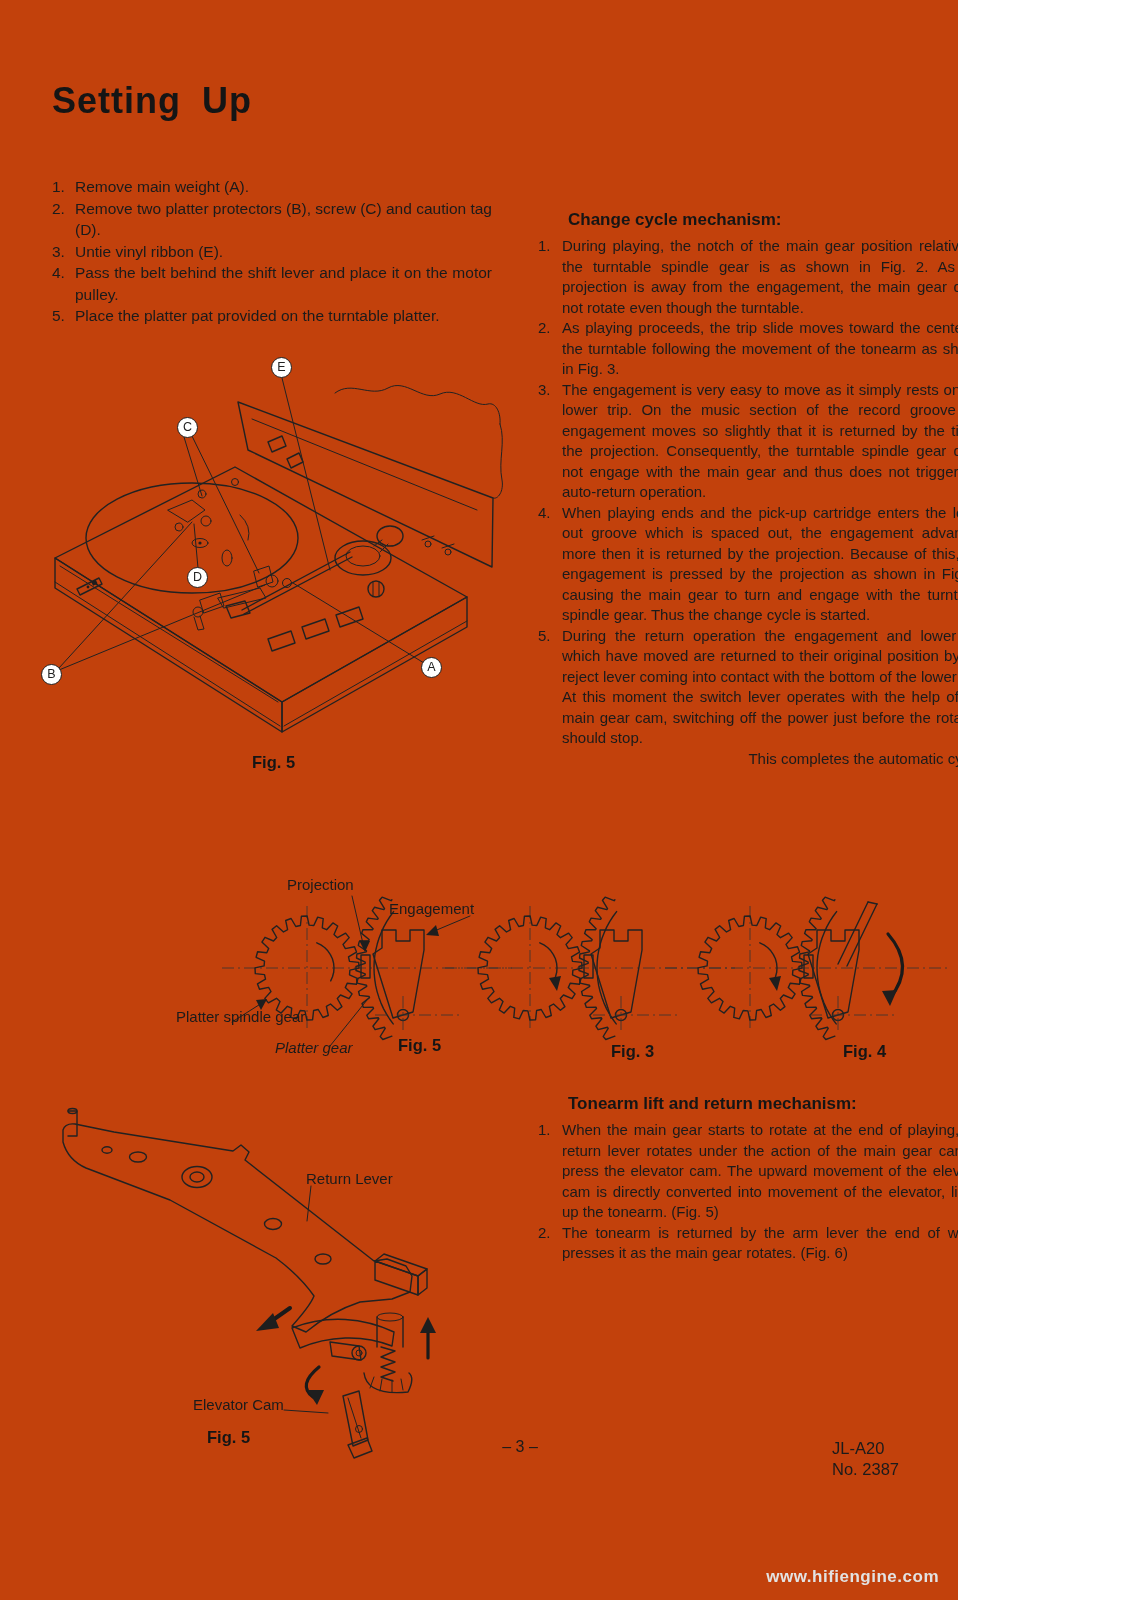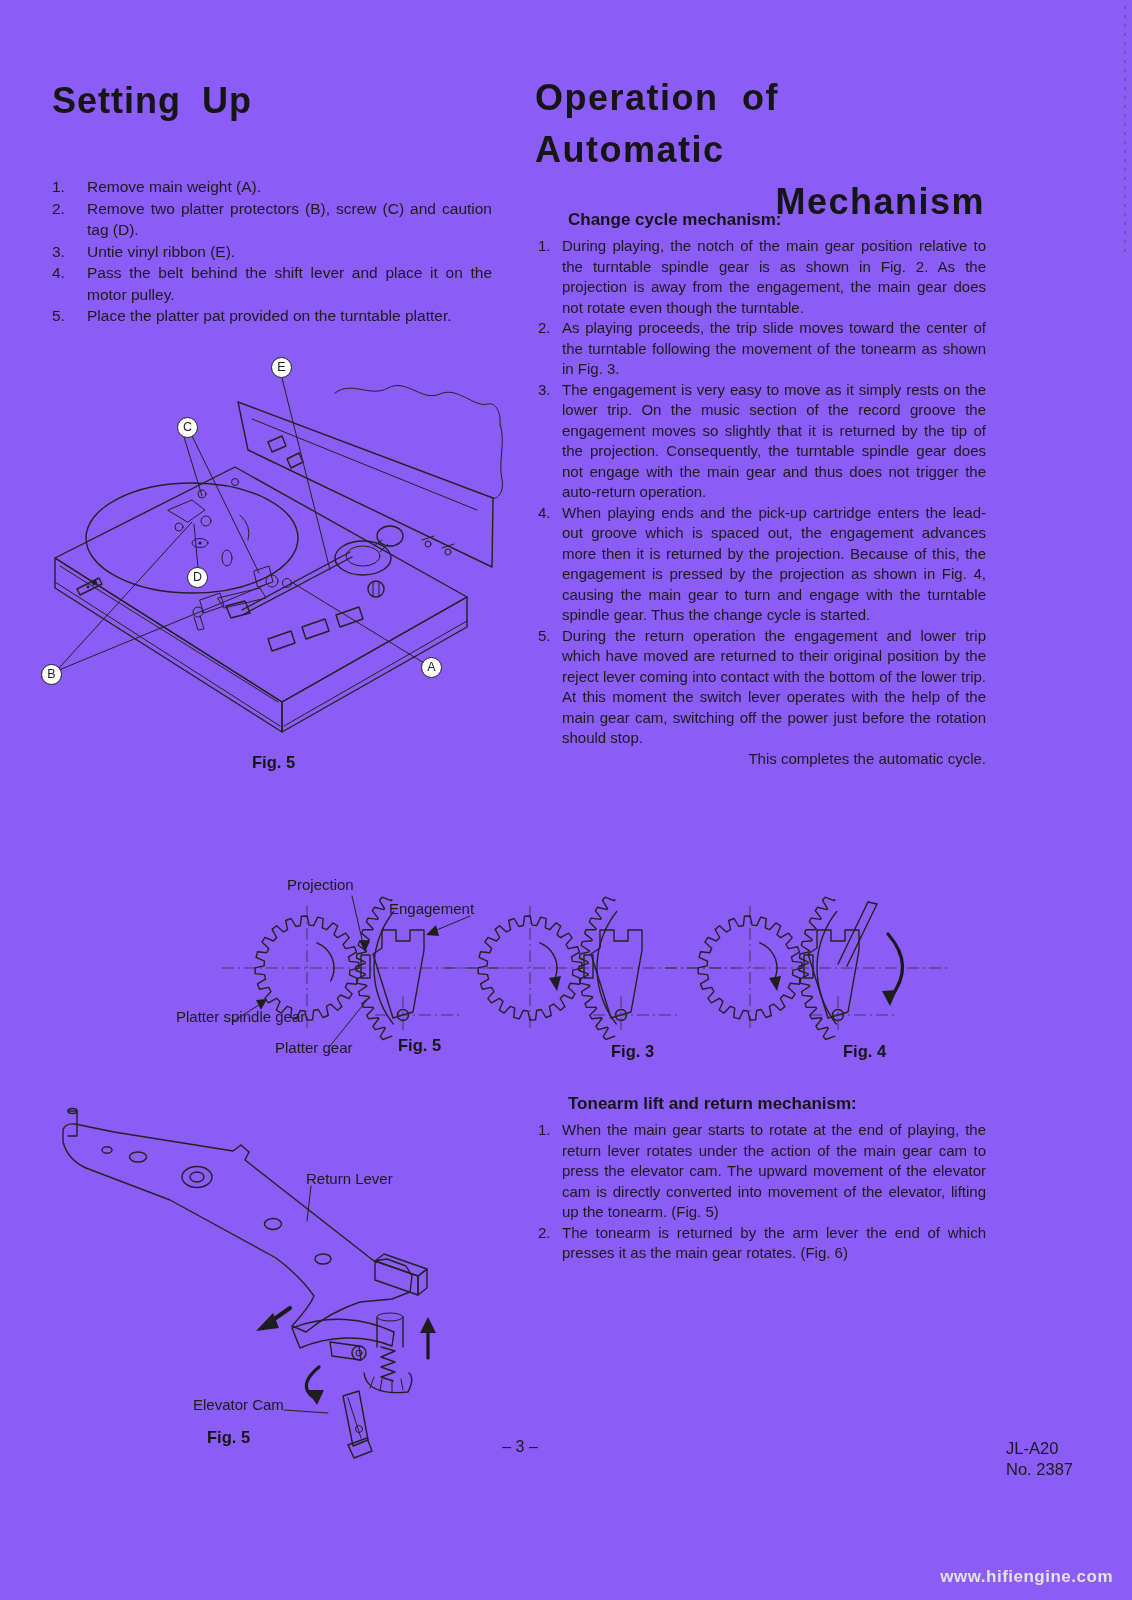--- a/index.html
+++ b/index.html
@@ -1,30 +1,30 @@
 <!DOCTYPE html>
 <html><head>
 <meta charset="utf-8">
 <style>
   html,body{margin:0;padding:0;background:#ffffff;}
-  #page{position:relative;width:1132px;height:1600px;background:#8b5cf6;overflow:hidden;
+  #page{position:relative;width:958px;height:1600px;background:#c2410c;overflow:hidden;
         font-family:"Liberation Sans",sans-serif;color:#1b1b1b;}
   
   .h-main{position:absolute;font-weight:bold;font-size:36px;letter-spacing:1px;word-spacing:10px;color:#151515;}
   .h-right{position:absolute;left:535px;top:72px;width:450px;font-weight:bold;font-size:36px;
            letter-spacing:1.5px;word-spacing:12px;line-height:52px;color:#151515;}
   .h-right .l2{text-align:right;}
   .subhead{position:absolute;font-weight:bold;font-size:17px;color:#151515;margin-left:28px;}
   
   .col-list{position:absolute;}
   .li{display:flex;}
   .li .num{flex:none;width:24px;font-size:15px;line-height:20.5px;}
   .li .txt{flex:1;font-size:15px;line-height:20.5px;text-align:justify;}
   #setup-list .num{width:23px;font-size:15.5px;line-height:21.5px;}
-  #setup-list .txt{font-size:15.5px;line-height:21.5px;margin-left:12px;}
+  #setup-list .txt{font-size:15.5px;line-height:21.5px;}
   
   .figcap{position:absolute;font-weight:bold;font-size:16.5px;color:#151515;}
   .figlabel{position:absolute;font-size:15px;color:#1b1b1b;white-space:nowrap;}
   .callout{position:absolute;width:21px;height:21px;border:1.4px solid #222;border-radius:50%;
            text-align:center;line-height:19px;font-size:12.5px;color:#222;box-sizing:border-box;background:#fff;}
   
   .ln{fill:none;stroke:#222;stroke-width:1.4;stroke-linejoin:round;stroke-linecap:round;}
   .tn{fill:none;stroke:#222;stroke-width:1;stroke-linejoin:round;stroke-linecap:round;}
   .cl{fill:none;stroke:#333;stroke-width:.8;stroke-dasharray:12 4 2 4;}
   .fill{fill:#1e1e1e;stroke:none;}
@@ -66,24 +66,20 @@
     <div class="li">
         <span class="num">4.</span>
         <div class="txt">Pass the belt behind the shift lever and place it on the motor pulley.</div>
       </div>
     <div class="li">
         <span class="num">5.</span>
         <div class="txt">Place the platter pat provided on the turntable platter.</div>
       </div>
   </div>
 
-  <div class="h-right">
-    <div class="l1">Operation of Automatic</div>
-    <div class="l2">Mechanism</div>
-  </div>
 
   <div class="subhead" style="left:540px;top:210px;">Change cycle mechanism:</div>
 
   <div class="col-list" style="left:538px;top:236px;width:448px;">
     <div class="li">
         <span class="num">1.</span>
         <div class="txt">During playing, the notch of the main gear position relative to the turntable spindle gear is as shown in Fig. 2.  As the projection is away from the engagement, the main gear does not rotate even though the turntable.</div>
       </div>
     <div class="li">
         <span class="num">2.</span>
@@ -252,21 +248,21 @@
       <polygon class="fill" points="195,92 189,80 200,81"></polygon>
     <path class="tn" d="M300,56 L262,72"></path>
       <polygon class="fill" points="256,75 266,65 269,76"></polygon>
     <path class="tn" d="M62,162 L92,143"></path>
       <polygon class="fill" points="97,139 86,140 91,150"></polygon>
     <path class="tn" d="M160,186 L197,140"></path>
   </svg>
   <div class="figlabel" style="left:287px;top:876px;">Projection</div>
   <div class="figlabel" style="left:389px;top:900px;">Engagement</div>
   <div class="figlabel" style="left:176px;top:1008px;">Platter spindle gear</div>
-  <div class="figlabel" style="left:275px;top:1039px;">Platter gear</div>
+  <div class="figlabel" style="left:275px;top:1039px;font-style:italic;">Platter gear</div>
   <div class="figcap" style="left:398px;top:1036px;">Fig. 5</div>
   <div class="figcap" style="left:611px;top:1042px;">Fig. 3</div>
   <div class="figcap" style="left:843px;top:1042px;">Fig. 4</div>
 
   <svg style="left:30px;top:1080px;" width="480" height="380" viewBox="0 0 480 380">
 
     <path class="ln" d="M38,31 L47,31 L47,56 L38,56"></path>
     <ellipse class="ln" cx="42.5" cy="31" rx="4.5" ry="2.5"></ellipse>
 
     <path class="ln" d="M33,50 Q35,43 45,44 L84,52 L203,71 L211,65 L219,72 L215,80 L344,181 L357,179 L376,186 L382,196 L380,212 L362,219 L330,222 Q300,232 276,252 L262,246 Q280,226 284,216 Q270,196 246,178 L140,120 L56,88 Q38,80 33,62 Z"></path>

